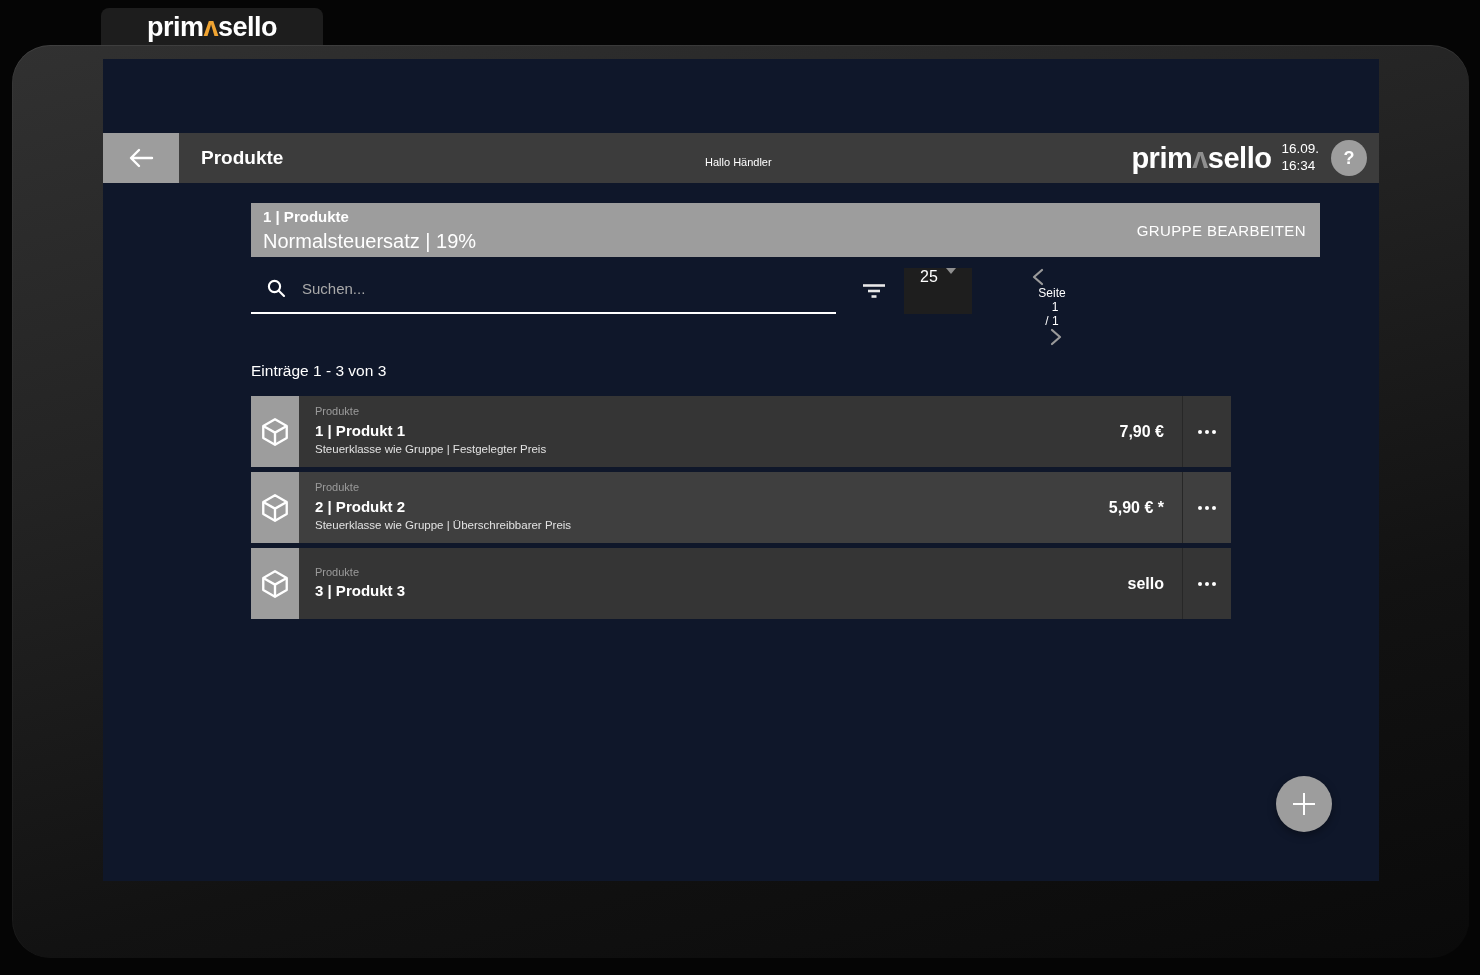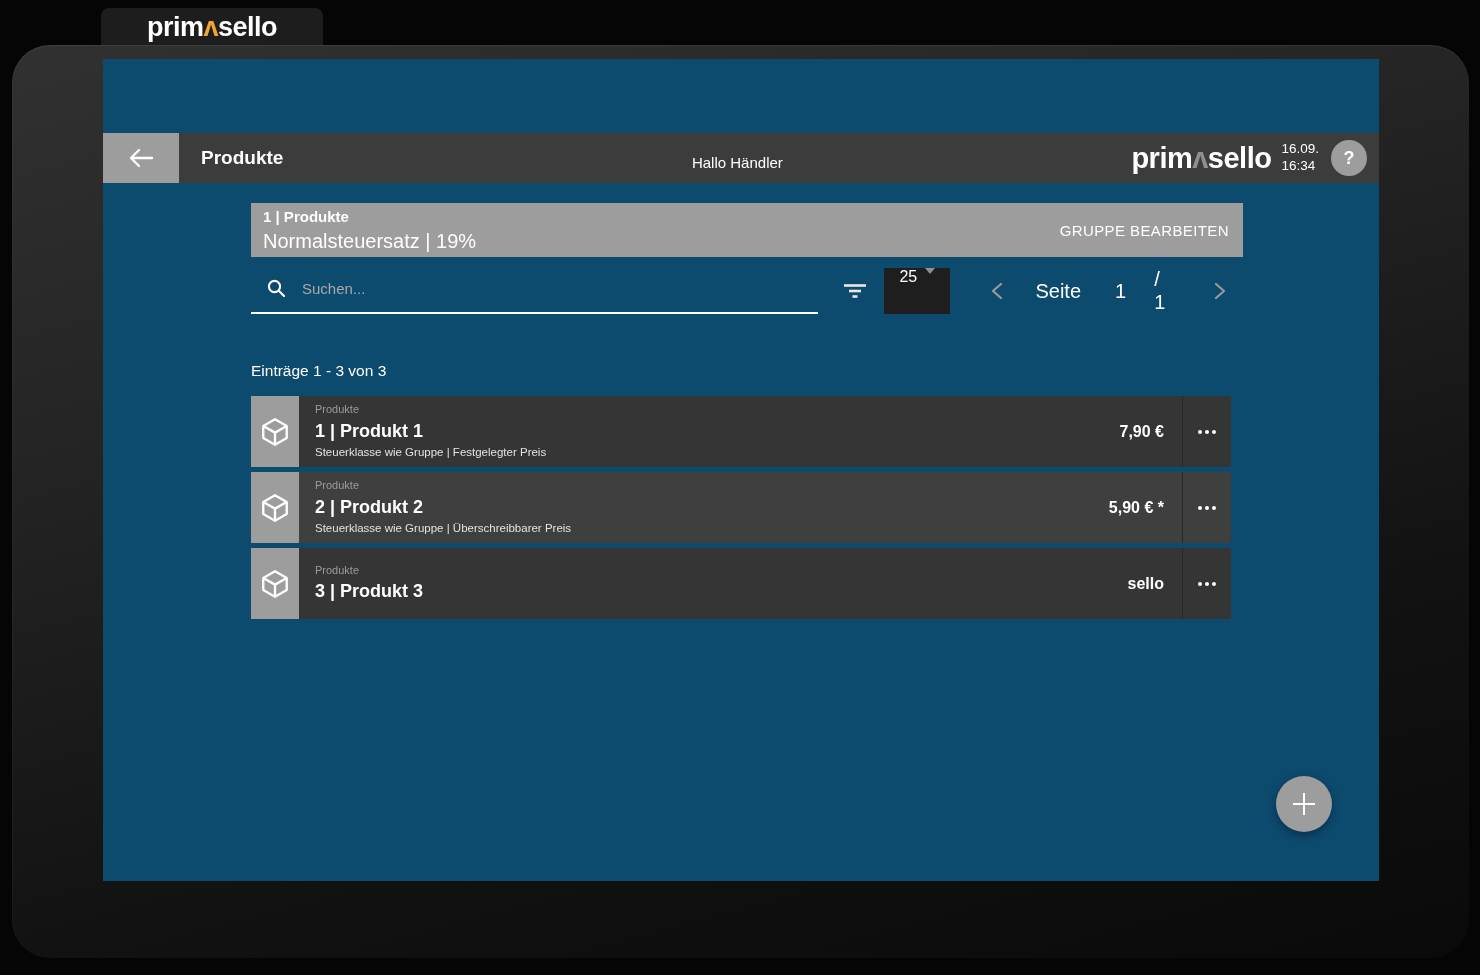--- a/index.html
+++ b/index.html
@@ -16,40 +16,40 @@
   .logo .caret-header { color: #8f8f8f; font-weight: bold; }
 
   
   .device-frame { position: absolute; left: 12px; top: 45px; width: 1457px; height: 913px;
     border-radius: 38px;
     background: linear-gradient(165deg, #313131 0%, #232323 35%, #121212 70%, #0a0a0a 100%);
     box-shadow: inset 0 1px 0 rgba(255,255,255,0.07), inset 1px 0 0 rgba(255,255,255,0.03); }
 
   
   .app { position: absolute; left: 103px; top: 59px; width: 1276px; height: 822px;
-    background: #0c4a6e; }
+    background: #0f172a; }
 
   
   .header { position: absolute; left: 0; top: 74px; width: 100%; height: 50px;
     background: #3c3c3c; display: flex; align-items: center; }
   .back-btn { width: 76px; height: 50px; background: #9d9d9d; display: flex;
     align-items: center; justify-content: center; flex: none; cursor: pointer; }
   .header-title { color: #fff; font-size: 19px; font-weight: bold; margin-left: 22px; }
   .header-center { position: absolute; left: 50%; transform: translateX(-54%);
-    color: #fff; font-size: 15px; margin-top: 8px; }
+    color: #fff; font-size: 11px; margin-top: 8px; }
   .header-right { margin-left: auto; display: flex; align-items: center; padding-right: 12px; }
   .header-logo { font-size: 29px; color: #fff; }
   .datetime { color: #fff; font-size: 13.5px; line-height: 1.25; margin: 0 12px 0 10px;
     text-align: left; }
   .help-btn { width: 36px; height: 36px; border-radius: 50%; background: #9d9d9d;
     color: #fff; font-size: 18px; font-weight: bold; display: flex; align-items: center;
     justify-content: center; cursor: pointer; }
 
   
-  .group-bar { position: absolute; left: 148px; top: 144px; width: 992px; height: 54px;
+  .group-bar { position: absolute; left: 148px; top: 144px; width: 1069px; height: 54px;
     background: #9d9d9d; display: flex; align-items: center; padding: 0 14px 0 12px; }
   .group-texts { display: flex; flex-direction: column; justify-content: center; }
   .group-title { color: #fff; font-size: 15px; font-weight: bold; line-height: 1.45; }
   .group-subtitle { color: #fff; font-size: 20px; line-height: 1.3; }
   .group-edit { margin-left: auto; color: #fff; font-size: 15px; font-weight: normal;
     letter-spacing: 0.4px; cursor: pointer; background: none; border: none;
     font-family: inherit; }
 
   
   .toolbar { position: absolute; left: 148px; top: 209px; width: 980px; height: 46px;
@@ -60,42 +60,42 @@
     font-size: 15px; font-family: inherit; margin-left: 16px; width: 100%; }
   .search-box input::placeholder { color: #a9a9a9; }
   .filter-btn { margin-left: 20px; width: 36px; display: flex; align-items: center;
     justify-content: center; cursor: pointer; }
   .size-box { margin-left: 12px; width: 68px; background: #1e1e1e; display: flex;
     align-items: flex-start; justify-content: center; gap: 8px; cursor: pointer; }
   .size-box .value { color: #fff; font-size: 16px; }
   .caret-down { width: 0; height: 0; border-left: 5px solid transparent;
     border-right: 5px solid transparent; border-top: 6px solid #8f8f8f; }
   .pagination { display: flex; align-items: center; margin-left: 36px; color: #fff;
-    font-size: 20px; }
+    font-size: 12px; flex-direction: column; }
   .page-chevron { width: 24px; display: flex; align-items: center; justify-content: center;
     cursor: pointer; }
   .page-label { margin-left: 28px; }
   .page-current { margin-left: 34px; }
   .page-total { margin-left: 28px; }
   .page-chevron.right { margin-left: 36px; }
 
   
   .entries-info { position: absolute; left: 148px; top: 282px; color: #fff; font-size: 15.5px; margin-top: 21px; }
 
   
   .list { position: absolute; left: 148px; top: 337px; width: 980px; }
   .row { height: 71px; margin-bottom: 5px; background: #353535; display: flex;
     align-items: stretch; cursor: pointer; }
   .row.alt { background: #3f3f3f; }
   .row-iconcol { width: 48px; background: #9d9d9d; flex: none; display: flex;
     align-items: center; justify-content: center; }
   .row-main { flex: 1; display: flex; flex-direction: column; justify-content: center;
     padding-left: 16px; min-width: 0; }
   .row-cat { color: #9b9b9b; font-size: 11px; line-height: 1.4; }
-  .row-name { color: #fff; font-size: 18px; font-weight: bold; line-height: 1.45; }
+  .row-name { color: #fff; font-size: 15px; font-weight: bold; line-height: 1.45; }
   .row-details { color: #e2e2e2; font-size: 11.5px; line-height: 1.5; }
   .row-price { align-self: center; color: #fff; font-size: 16px; font-weight: bold;
     padding-right: 18px; white-space: nowrap; }
   .row-menu { width: 49px; flex: none; border-left: 1px solid #272727; display: flex;
     align-items: center; justify-content: center; cursor: pointer; }
   .dots { display: flex; gap: 3px; }
   .dots i { width: 4px; height: 4px; border-radius: 50%; background: #fff; }
 
   
   .fab { position: absolute; left: 1173px; top: 717px; width: 56px; height: 56px;

